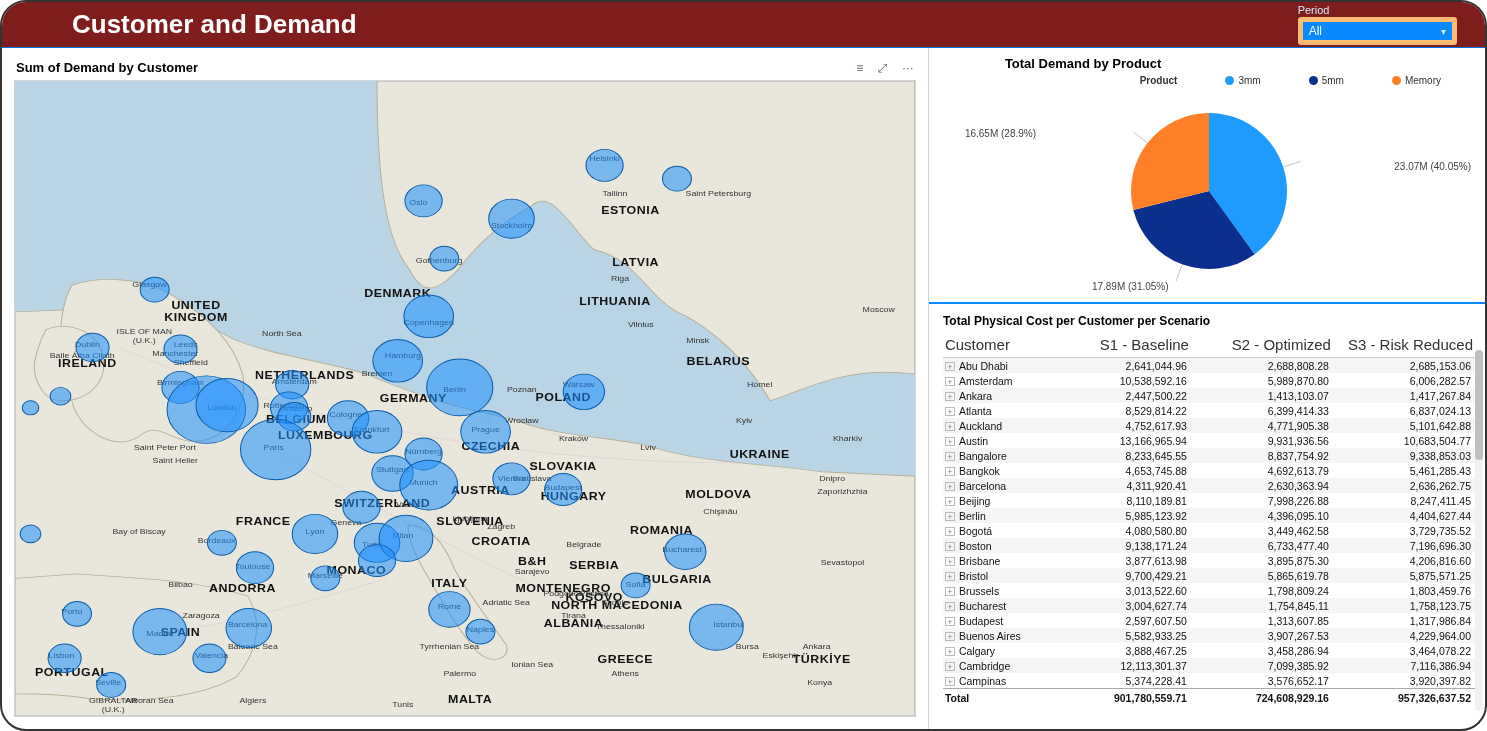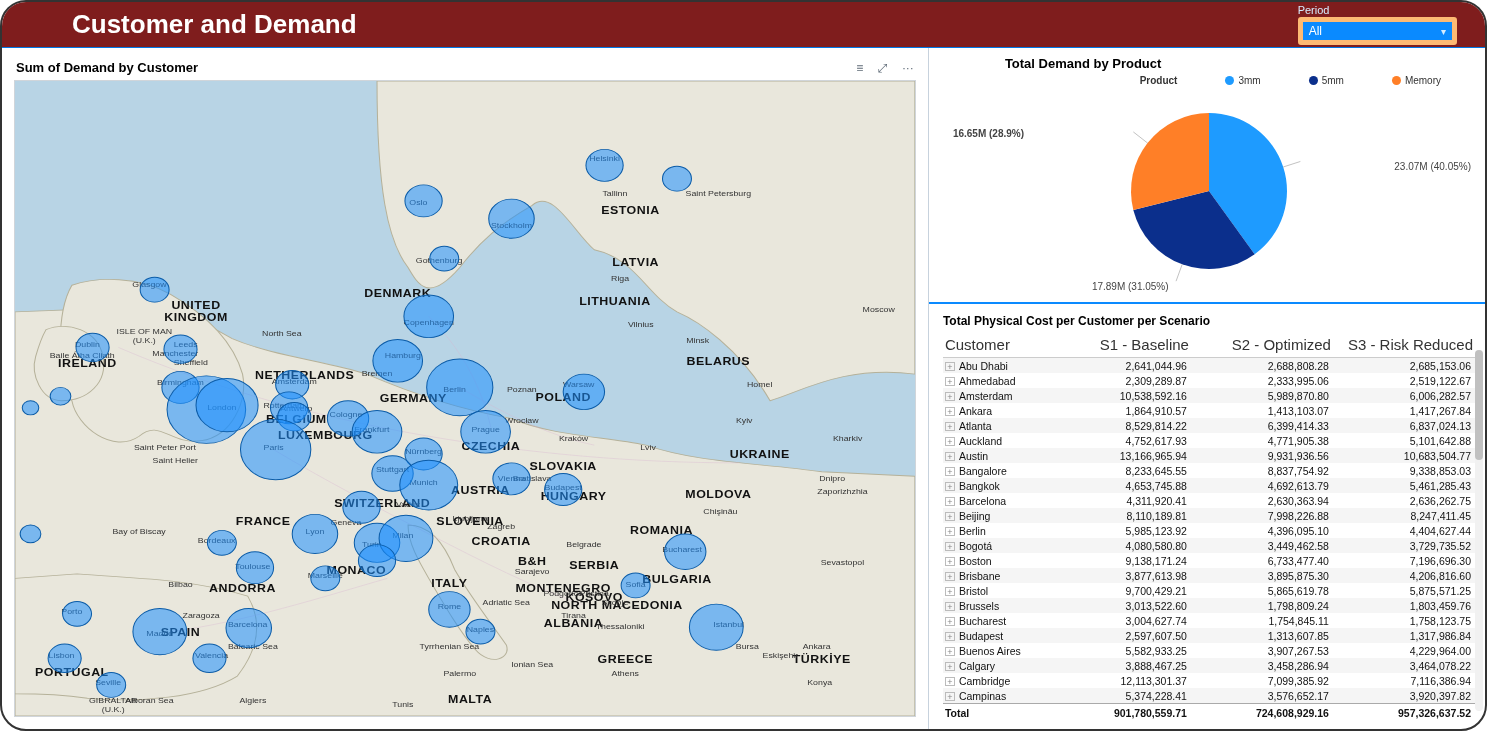--- a/index.html
+++ b/index.html
@@ -323,21 +323,21 @@
                 <path d="M0 0 L-75.66987452622824 18.92274000204181 A78 78 0 0 1 -1.432836755002403e-14 -78 Z" fill="#ff7f27"></path>
               </g>
             <g id="pie-lines" stroke="#999" stroke-width="0.6" fill="none">
                 <path d="M244.22017815184816 81.01322958153975 L261.34791157150545 75.47782102343352"></path>
                 <path d="M143.23290076584775 178.26337692591738 L137.05587786565877 195.17031006266757"></path>
                 <path d="M108.51840226474565 56.99986312602466 L94.33034124891772 45.922908462799576"></path>
               </g>
           </svg>
           <span class="pie-callout" style="right:0px; top:75px;">23.07M (40.05%)</span>
           <span class="pie-callout" style="left:145px; bottom:4px;">17.89M (31.05%)</span>
-          <span class="pie-callout" style="left:6px; top:42px;font-weight:bold;">16.65M (28.9%)</span>
+          <span class="pie-callout" style="left:18px; top:42px;">16.65M (28.9%)</span>
         </div>
       </div>
 
       <div class="table-panel">
         <div class="table-title">Total Physical Cost per Customer per Scenario</div>
         <table class="cost-table">
           <colgroup>
               <col style="width:110px">
               <col>
               <col>
@@ -352,34 +352,28 @@
             </tr>
           </thead>
           <tbody id="cost-body">
               <tr>
                 <td><span class="expand">+</span>Abu Dhabi</td>
                 <td class="num">2,641,044.96</td>
                 <td class="num">2,688,808.28</td>
                 <td class="num">2,685,153.06</td>
               </tr>
               <tr>
-                <td><span class="expand">+</span>Ahmedabad</td>
-                <td class="num">2,309,289.87</td>
-                <td class="num">2,333,995.06</td>
-                <td class="num">2,519,122.67</td>
-              </tr>
-              <tr>
                 <td><span class="expand">+</span>Amsterdam</td>
                 <td class="num">10,538,592.16</td>
                 <td class="num">5,989,870.80</td>
                 <td class="num">6,006,282.57</td>
               </tr>
               <tr>
                 <td><span class="expand">+</span>Ankara</td>
-                <td class="num">1,864,910.57</td>
+                <td class="num">2,447,500.22</td>
                 <td class="num">1,413,103.07</td>
                 <td class="num">1,417,267.84</td>
               </tr>
               <tr>
                 <td><span class="expand">+</span>Atlanta</td>
                 <td class="num">8,529,814.22</td>
                 <td class="num">6,399,414.33</td>
                 <td class="num">6,837,024.13</td>
               </tr>
               <tr>

